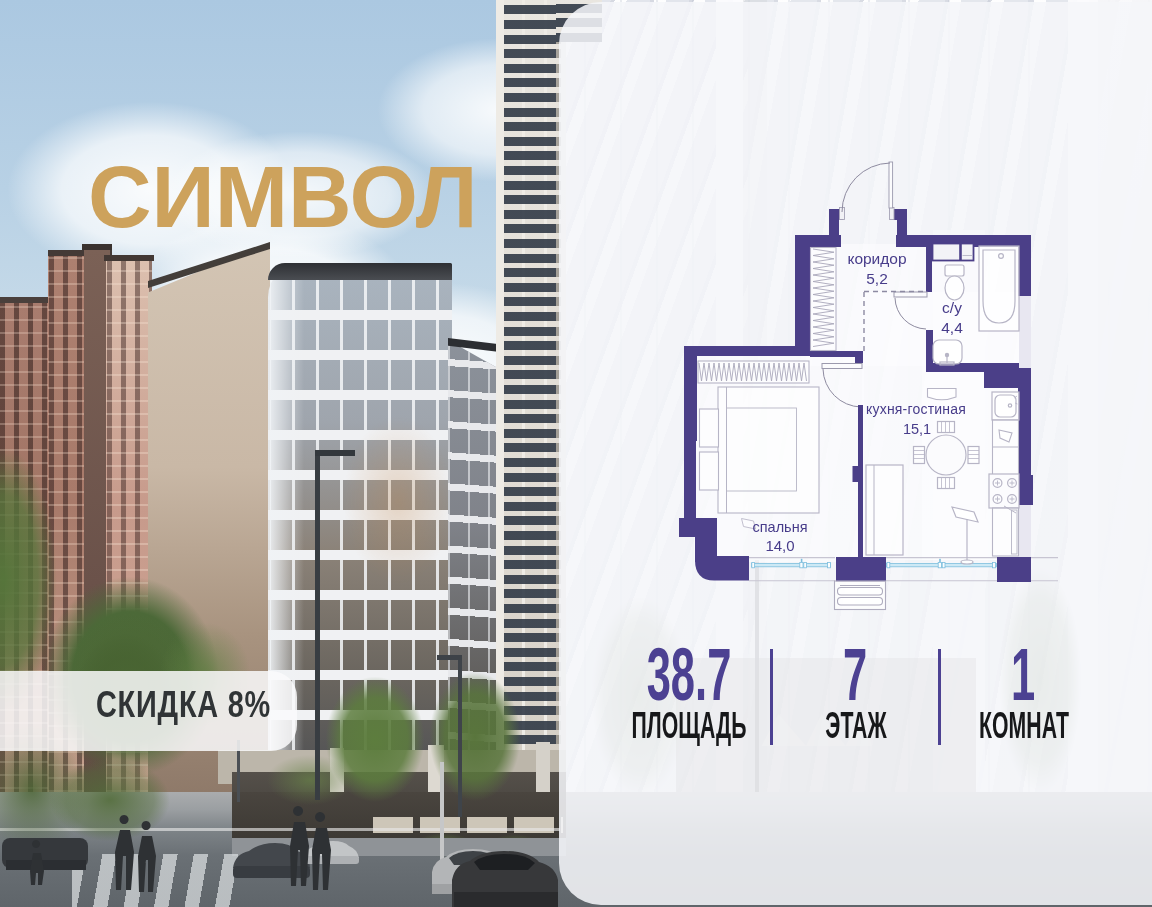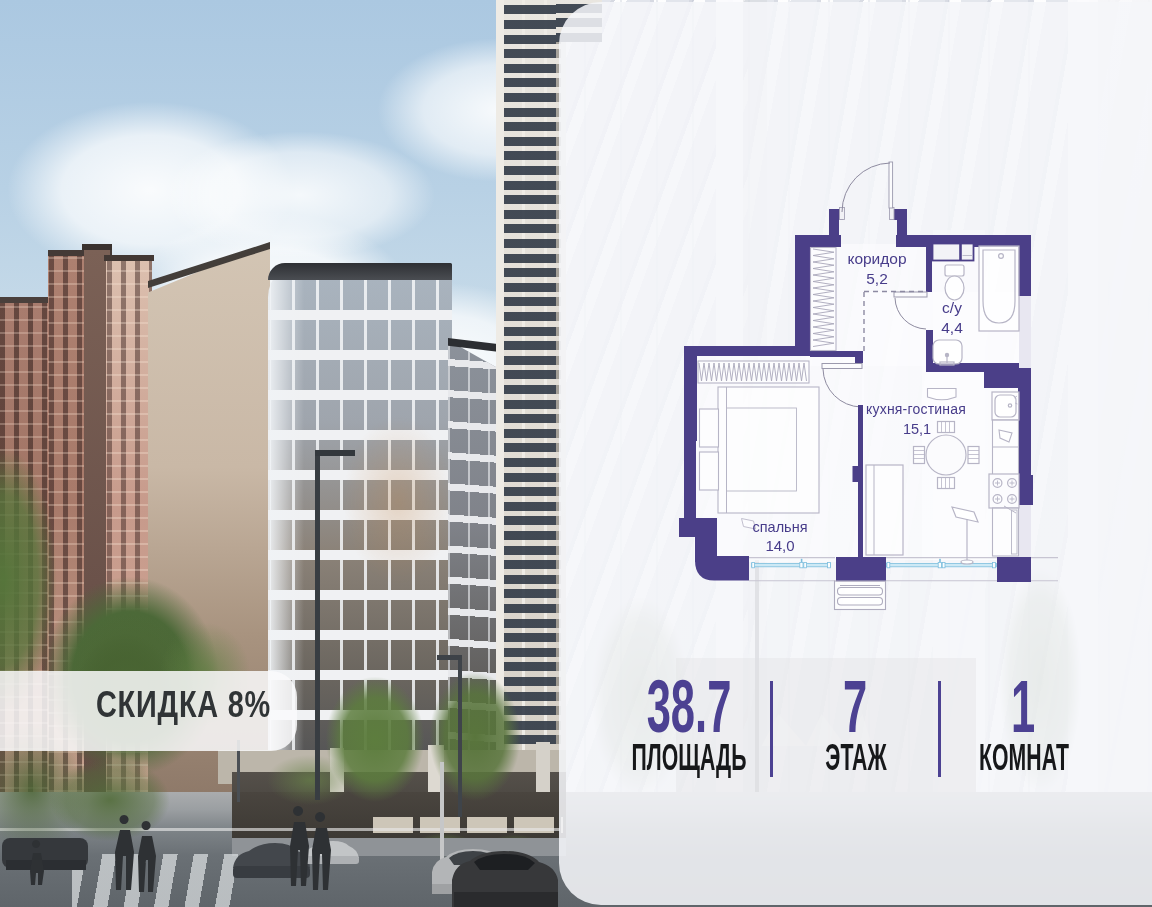--- a/index.html
+++ b/index.html
@@ -203,20 +203,21 @@
 
     <g fill="#2e3134">
       <path d="M36 848 a4 4 0 1 1 0.1 0 M33 853 l8 0 l3 18 l-2 14 l-4 0 l0 -12 l-2 0 l-1 12 l-4 0 l-1 -14 z"></path>
       <path d="M124 824 a4.5 4.5 0 1 1 0.1 0 M120 830 l10 0 l4 22 l-3 38 l-5 0 l0 -34 l-3 0 l-2 34 l-5 0 l-1 -38 z"></path>
       <path d="M146 830 a4.5 4.5 0 1 1 0.1 0 M142 836 l10 0 l4 20 l-3 36 l-5 0 l0 -32 l-2 0 l-2 32 l-5 0 l-1 -36 z"></path>
       <path d="M298 816 a5 5 0 1 1 0.1 0 M294 822 l11 0 l4 24 l-3 40 l-5 0 l-1 -36 l-2 0 l-2 36 l-5 0 l-1 -40 z"></path>
       <path d="M320 822 a5 5 0 1 1 0.1 0 M316 828 l11 0 l4 22 l-3 40 l-5 0 l-1 -36 l-2 0 l-2 36 l-5 0 l-1 -40 z"></path>
     </g>
   </svg>
 
+  <div class="abs" style="left:88px;top:146px;width:380px;height:86px;color:#cda25c;font-size:88px;font-weight:bold;letter-spacing:0px;white-space:nowrap;">СИМВОЛ</div>
 
   <div class="abs" style="left:0;top:671px;width:297px;height:80px;background:rgba(250,250,251,0.85);border-radius:0 26px 26px 0;"></div>
 
   <div class="abs" style="left:96px;top:684px;width:200px;height:52px;color:#303436;font-size:37px;font-weight:bold;white-space:nowrap;transform:scaleX(0.78);transform-origin:left top;letter-spacing:1px;">СКИДКА 8%</div>
 
   <div class="abs" style="left:559px;top:2px;width:593px;height:903px;background:rgba(245,246,249,0.87);border-radius:42px 0 0 42px;"></div>
 
   <svg class="abs" style="left:0;top:0;" width="1152" height="907" viewBox="0 0 1152 907">
 
     <g fill="rgba(253,253,255,0.55)">
@@ -437,21 +438,21 @@
       <text x="952" y="333" font-size="15.5">4,4</text>
 
       <text x="916" y="414" font-size="14" letter-spacing="0.2">кухня-гостиная</text>
       <text x="917" y="434" font-size="14.5">15,1</text>
 
       <text x="780" y="532" font-size="14.5">спальня</text>
       <text x="780" y="551" font-size="15">14,0</text>
     </g>
   </svg>
 
-  <div class="abs" style="left:560px;top:672px;width:592px;height:120px;">
+  <div class="abs" style="left:560px;top:640px;width:592px;height:120px;">
 
     <div class="abs" style="left:128.5px;top:-3px;width:0;height:0;">
         <div style="position:absolute;transform:translateX(-50%) scaleX(0.58);transform-origin:center top;color:#4c4192;font-size:75px;font-weight:bold;line-height:1;white-space:nowrap;top:0px;">38.7</div>
       </div>
 
     <div class="abs" style="left:128.5px;top:68px;width:0;height:0;">
         <div style="position:absolute;transform:translateX(-50%) scaleX(0.59);transform-origin:center top;color:#17181a;font-size:36px;font-weight:bold;line-height:1;white-space:nowrap;top:0px;">ПЛОЩАДЬ</div>
       </div>
 
     <div class="abs" style="left:210px;top:9px;width:3px;height:96px;background:#4c4192;"></div>

